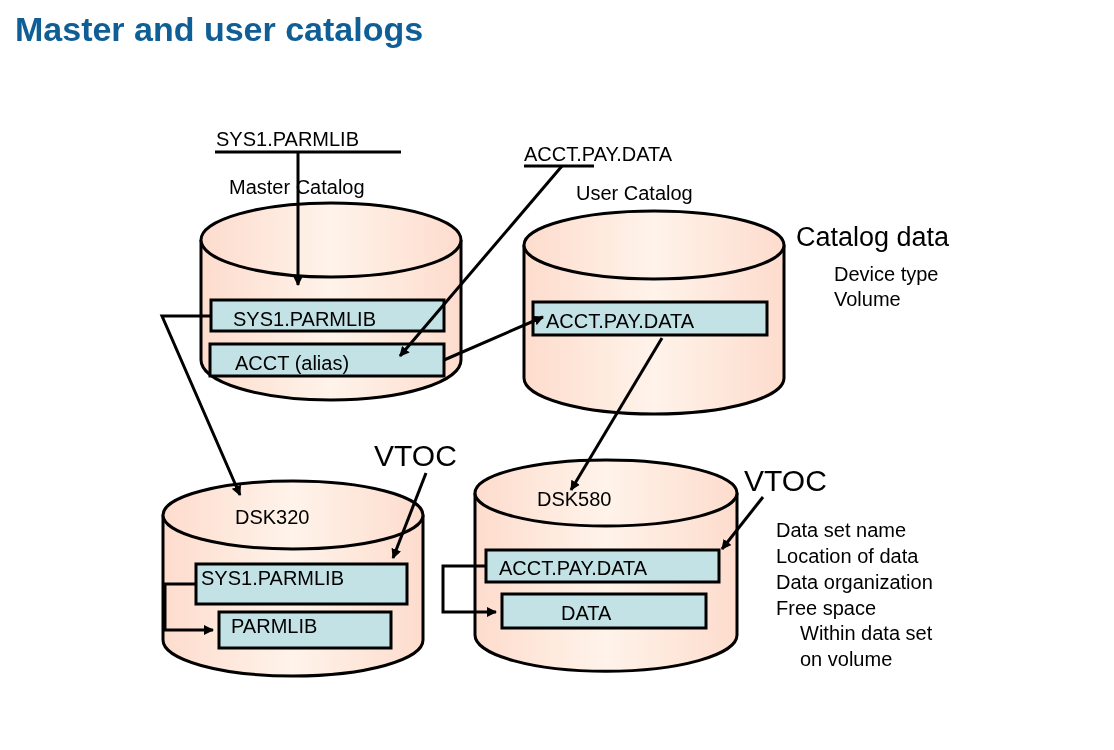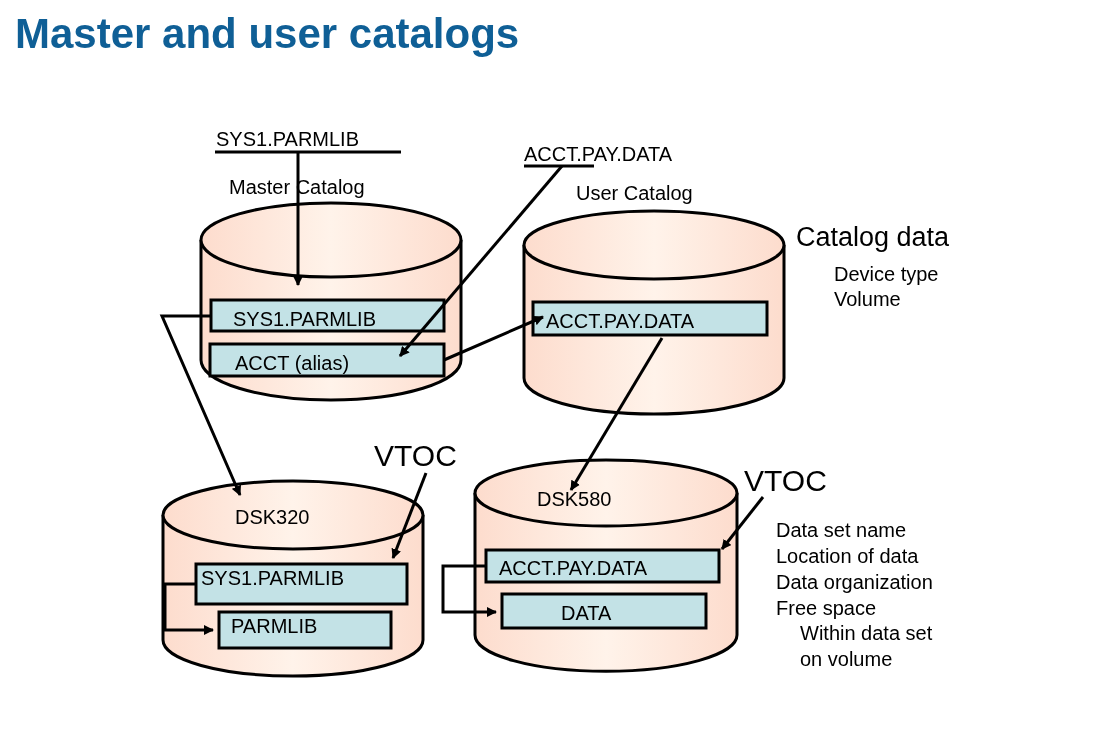--- a/index.html
+++ b/index.html
@@ -1,17 +1,17 @@
 <!DOCTYPE html>
 <html><head>
 <meta charset="utf-8">
 <style>
   html, body { margin:0; padding:0; background:#ffffff; }
   body { width:1114px; height:750px; position:relative; overflow:hidden; font-family:"Liberation Sans", sans-serif; color:#000; }
-  .title { position:absolute; left:15px; top:10px; font-size:42px; font-weight:bold; color:#0f5f96; letter-spacing:0; }
+  .title { position:absolute; left:15px; top:10px; font-size:34px; font-weight:bold; color:#0f5f96; letter-spacing:0; }
   svg { position:absolute; left:0; top:0; }
   .lbl { font-family:"Liberation Sans", sans-serif; fill:#000; }
 </style>
 </head>
 <body>
 
 <div class="title" style="color: rgb(15, 95, 150);">Master and user catalogs</div>
 
 <svg width="1114" height="750" viewBox="0 0 1114 750">
   <defs>

